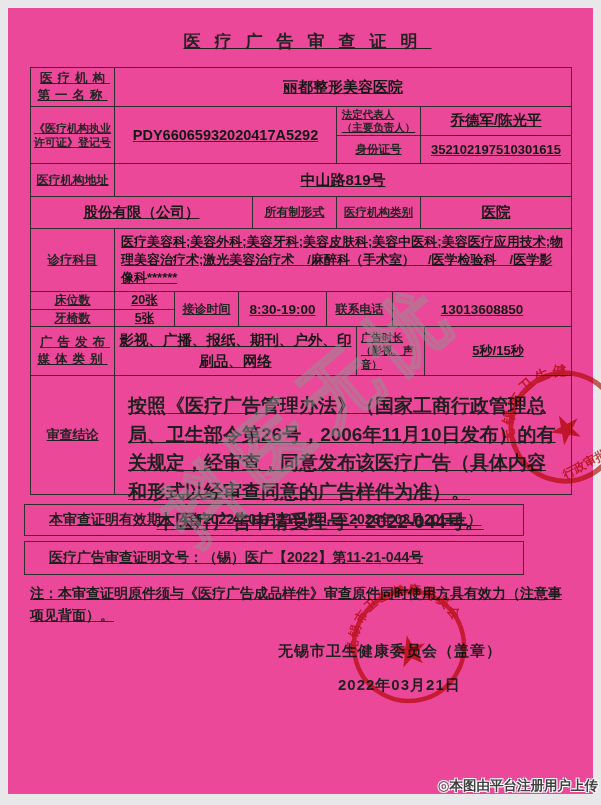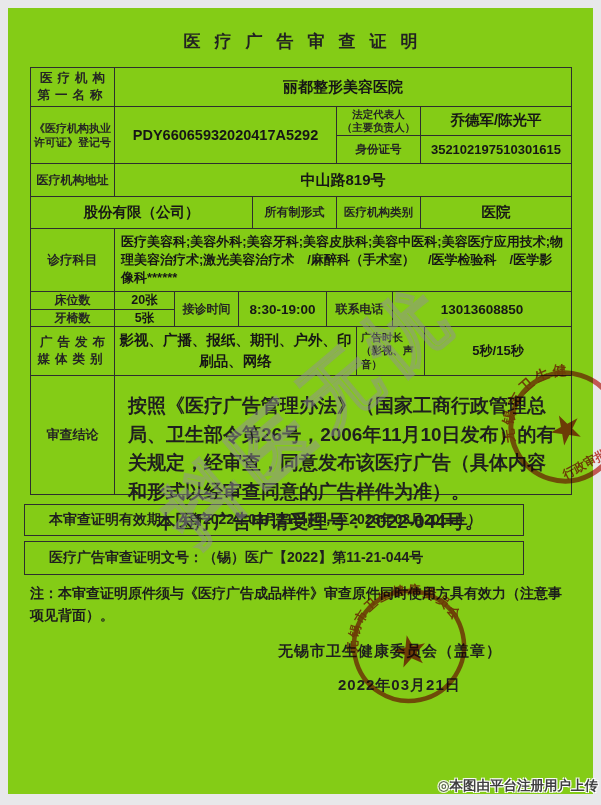--- a/index.html
+++ b/index.html
@@ -4,40 +4,40 @@
 <style>
   html,body{margin:0;padding:0;}
   body{
     width:601px;height:805px;position:relative;overflow:hidden;
     background:#e8e8ea;
     font-family:"Liberation Sans","DejaVu Sans",sans-serif;
     color:#1f1f1f;
   }
   .page{
     position:absolute;left:8px;top:8px;width:585px;height:786px;
-    background:#84cc16;overflow:hidden;
+    background:#ec4899;overflow:hidden;text-decoration:underline;
   }
   .title{
     margin-top:22px;text-align:center;font-size:17px;font-weight:700;
     letter-spacing:14px;text-indent:14px;color:#222;
   }
   .doc-table{
     margin:14px 0 0 22px;width:540px;border:1.5px solid #2e2e2e;
     font-size:13px;
   }
   .row{display:flex;border-bottom:1px solid #2e2e2e;align-items:stretch;}
   .row:last-child{border-bottom:none;}
   .cell{
     border-right:1px solid #2e2e2e;display:flex;align-items:center;
     justify-content:center;text-align:center;padding:1px 3px;
     box-sizing:border-box;
   }
   .cell:last-child{border-right:none;}
   .cell.col{flex-direction:column;align-items:stretch;padding:0;}
-  .subrow{flex:1;display:flex;align-items:center;justify-content:center;text-align:center;}
+  .subrow{flex:1;display:flex;align-items:center;justify-content:center;text-align:left;}
   .subrow.bb{border-bottom:1px solid #2e2e2e;}
   .flex1{flex:1;}
   .lbl{font-weight:700;color:#242424;}
   .val{font-weight:700;color:#161616;}
   .pre{white-space:pre-line;}
   .ls5{letter-spacing:5px;text-indent:5px;}
   .small{font-size:11px;line-height:1.3;}
   .tiny{font-size:10.5px;line-height:1.25;}
   .left{justify-content:flex-start;text-align:left;}
   .conclusion-val{

